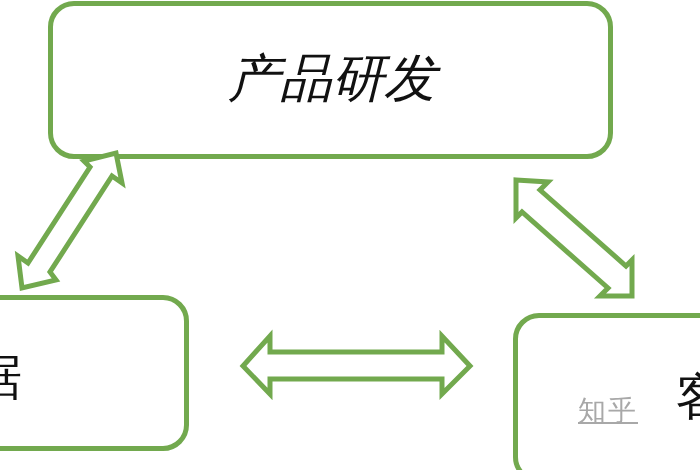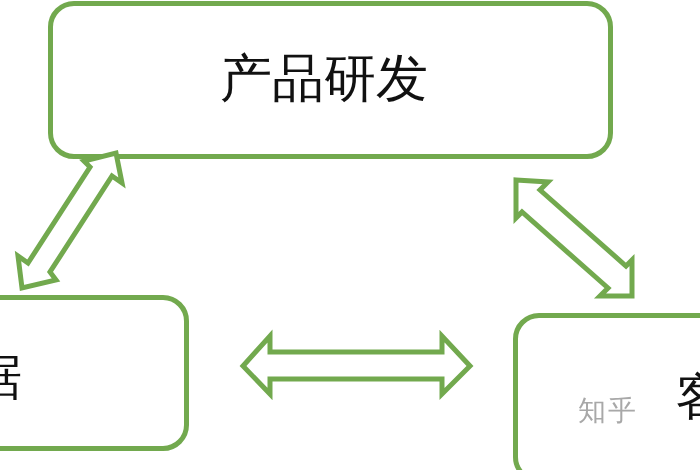--- a/index.html
+++ b/index.html
@@ -1,27 +1,27 @@
 <!DOCTYPE html>
 <html><head>
 <meta charset="utf-8">
 <style>
   html, body { margin:0; padding:0; }
   body { width:700px; height:470px; background:#ffffff; position:relative; overflow:hidden;
          font-family: "DejaVu Sans", "Liberation Sans", sans-serif; }
   .box { position:absolute; box-sizing:border-box; border:5px solid #72a94e; border-radius:26px; background:#fff; }
   .label { position:absolute; color:#111; white-space:nowrap; }
   svg.arrows { position:absolute; left:0; top:0; }
-  .wm { position:absolute; color:#a8a8a8; font-size:28px; letter-spacing:2px; }
+  .wm { position:absolute; color:#a8a8a8; font-size:28px; letter-spacing:2px;text-decoration:underline; }
 </style>
 </head>
 <body>
 
 <div class="box" style="left:48px; top:1px; width:565px; height:158px;"></div>
-<div class="label" style="left:220px; top:44px; font-size:52px;">产品研发</div>
+<div class="label" style="left:228px; top:44px; font-size:52px;font-style:italic;">产品研发</div>
 
 <div class="box" style="left:-30px; top:295px; width:219px; height:156px;"></div>
 <div class="label" style="left:-28px; top:344px; font-size:50px;">据</div>
 
 <div class="box" style="left:513px; top:313px; width:220px; height:170px;"></div>
 <div class="label" style="left:676px; top:364px; font-size:50px;">客</div>
 
 <svg class="arrows" width="700" height="470" viewBox="0 0 700 470">
 
   <g fill="#ffffff" stroke="#72a94e" stroke-width="5" stroke-linejoin="miter">

